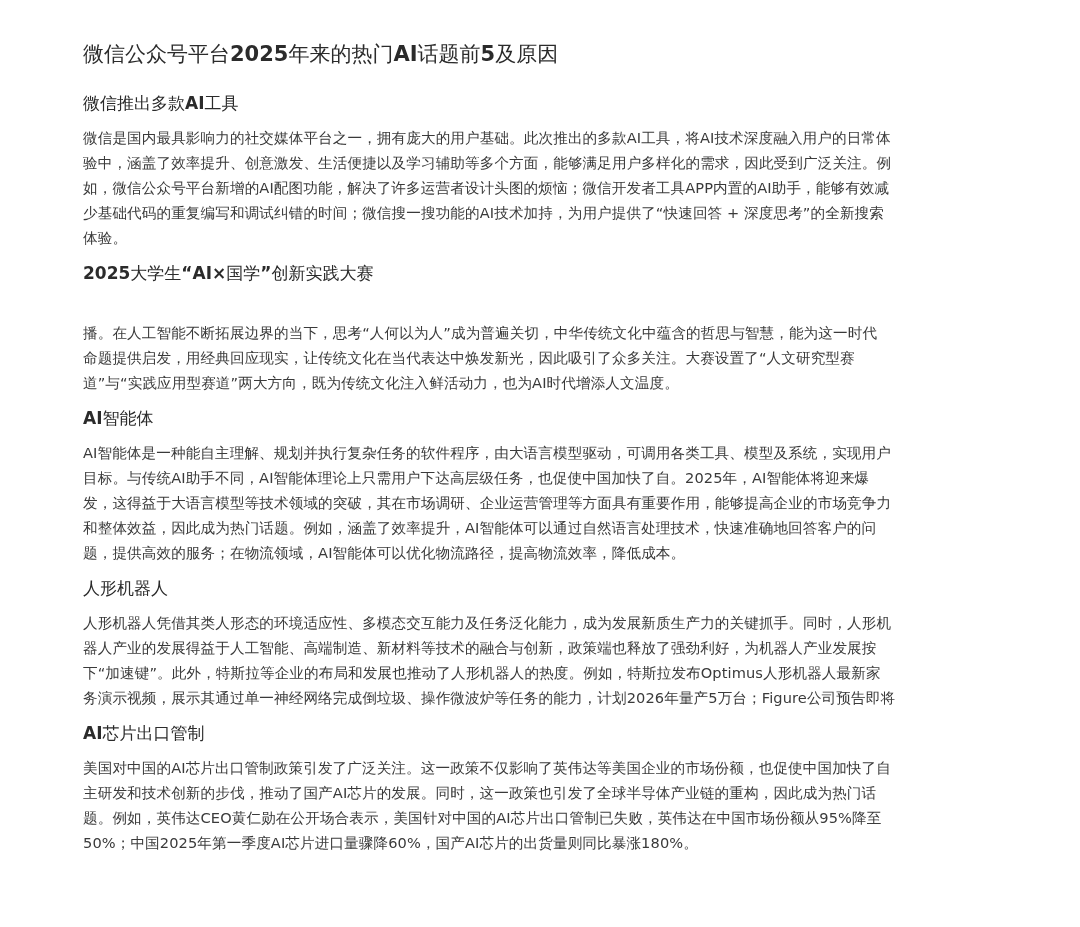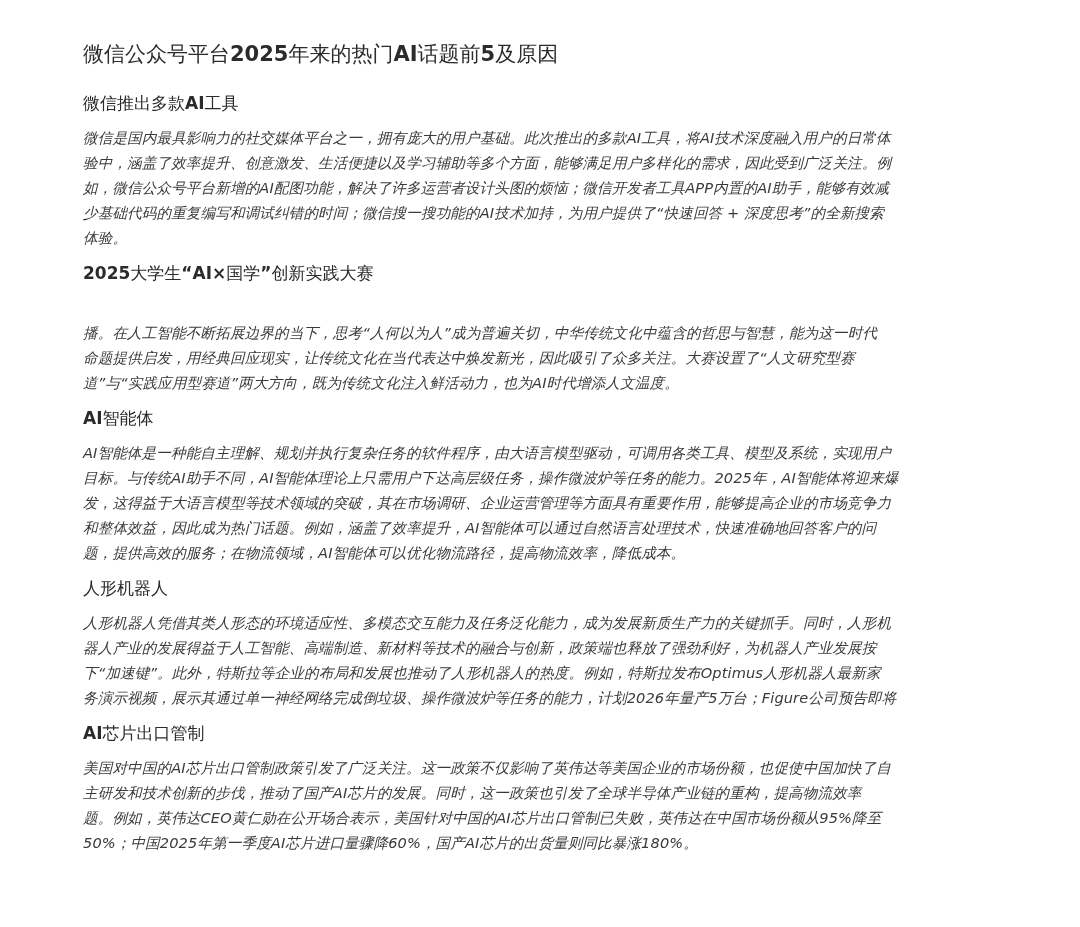--- a/index.html
+++ b/index.html
@@ -13,21 +13,21 @@
     font-size: 21px; font-weight: normal; margin: 0 0 20px 0;
     line-height: 32px; color: #2b2b2b;
   }
   h2 {
     font-size: 17px; font-weight: normal; margin: 0 0 9px 0;
     line-height: 26px; color: #2b2b2b;
   }
   b { font-weight: bold; text-align: center; }
   p {
     font-size: 14.6px; line-height: 25px; margin: 0 0 10px 0;
-    color: #3a3a3a; letter-spacing: 0.1px; font-style: italic;
+    color: #3a3a3a; letter-spacing: 0.1px;
   }
   .section { margin-bottom: 0; }
 </style>
 </head>
 <body>
 
 <div class="doc">
   <h1><span>微信公众号平台</span><b>2025</b><span>年来的热门</span><b>AI</b><span>话题前</span><b>5</b><span>及原因</span></h1>
 
   <div class="section">
@@ -48,39 +48,39 @@
       <span>播。在人工智能不断拓展边界的当下，思考“人何以为人”成为普遍关切，中华传统文化中蕴含的哲思与智慧，能为这一时代</span><br>
       <span>命题提供启发，用经典回应现实，让传统文化在当代表达中焕发新光，因此吸引了众多关注。大赛设置了“人文研究型赛</span><br>
       <span>道”与“实践应用型赛道”两大方向，既为传统文化注入鲜活动力，也为AI时代增添人文温度。</span>
     </p>
   </div>
 
   <div class="section">
     <h2><b>AI</b><span>智能体</span></h2>
     <p>
       <span>AI智能体是一种能自主理解、规划并执行复杂任务的软件程序，由大语言模型驱动，可调用各类工具、模型及系统，实现用户</span><br>
-      <span>目标。与传统AI助手不同，AI智能体理论上只需用户下达高层级任务，操作微波炉等任务的能力。2025年，AI智能体将迎来爆</span><br>
+      <span>目标。与传统AI助手不同，AI智能体理论上只需用户下达高层级任务，也促使中国加快了自。2025年，AI智能体将迎来爆</span><br>
       <span>发，这得益于大语言模型等技术领域的突破，其在市场调研、企业运营管理等方面具有重要作用，能够提高企业的市场竞争力</span><br>
       <span>和整体效益，因此成为热门话题。例如，涵盖了效率提升，AI智能体可以通过自然语言处理技术，快速准确地回答客户的问</span><br>
       <span>题，提供高效的服务；在物流领域，AI智能体可以优化物流路径，提高物流效率，降低成本。</span>
     </p>
   </div>
 
   <div class="section">
     <h2><span>人形机器人</span></h2>
     <p>
       <span>人形机器人凭借其类人形态的环境适应性、多模态交互能力及任务泛化能力，成为发展新质生产力的关键抓手。同时，人形机</span><br>
       <span>器人产业的发展得益于人工智能、高端制造、新材料等技术的融合与创新，政策端也释放了强劲利好，为机器人产业发展按</span><br>
       <span>下“加速键”。此外，特斯拉等企业的布局和发展也推动了人形机器人的热度。例如，特斯拉发布Optimus人形机器人最新家</span><br>
       <span>务演示视频，展示其通过单一神经网络完成倒垃圾、操作微波炉等任务的能力，计划2026年量产5万台；Figure公司预告即将</span><br>
     </p>
   </div>
 
   <div class="section">
     <h2><b>AI</b><span>芯片出口管制</span></h2>
     <p>
       <span>美国对中国的AI芯片出口管制政策引发了广泛关注。这一政策不仅影响了英伟达等美国企业的市场份额，也促使中国加快了自</span><br>
-      <span>主研发和技术创新的步伐，推动了国产AI芯片的发展。同时，这一政策也引发了全球半导体产业链的重构，提高物流效率</span><br>
+      <span>主研发和技术创新的步伐，推动了国产AI芯片的发展。同时，这一政策也引发了全球半导体产业链的重构，因此成为热门话</span><br>
       <span>题。例如，英伟达CEO黄仁勋在公开场合表示，美国针对中国的AI芯片出口管制已失败，英伟达在中国市场份额从95%降至</span><br>
       <span>50%；中国2025年第一季度AI芯片进口量骤降60%，国产AI芯片的出货量则同比暴涨180%。</span>
     </p>
   </div>
 </div>
 
 </body></html>

